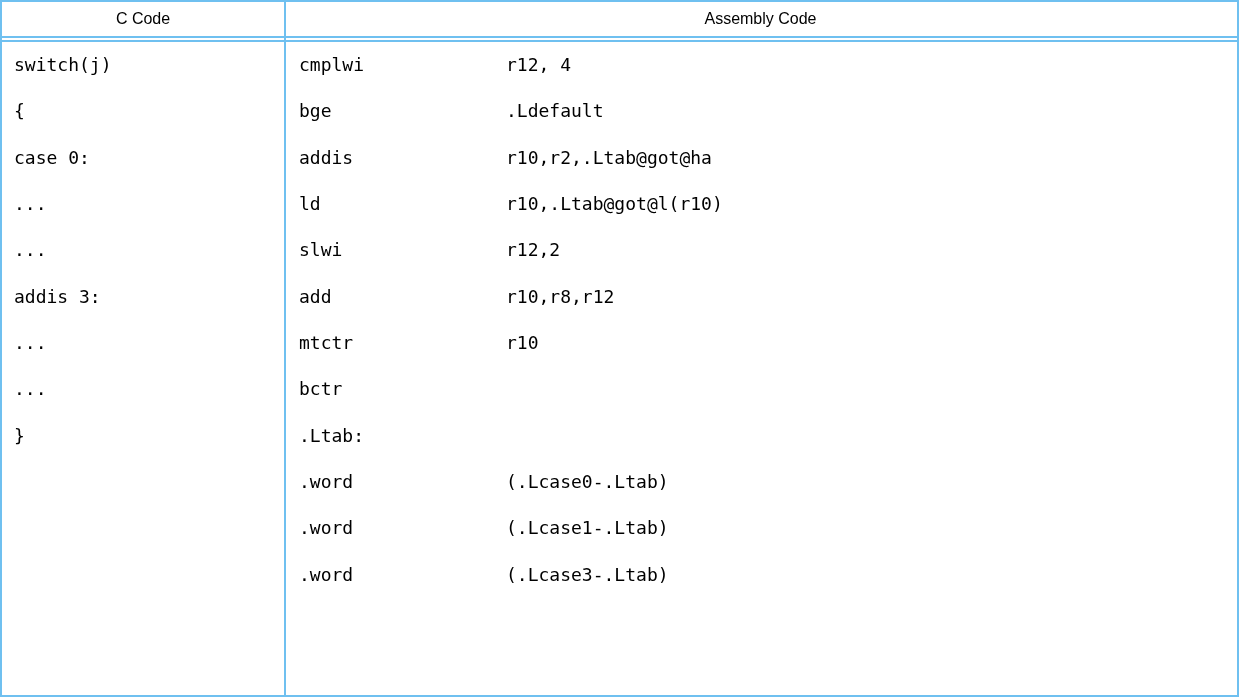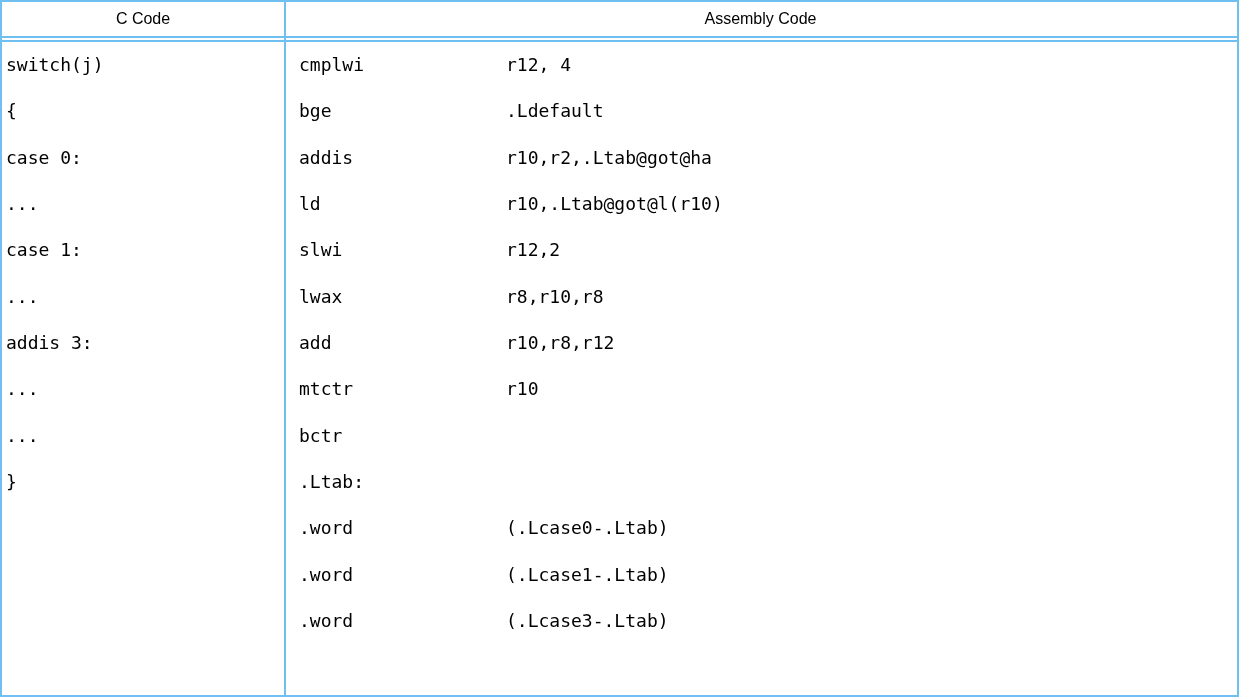--- a/index.html
+++ b/index.html
@@ -47,21 +47,21 @@
   .separator-gap {
     height: 4px;
     border-bottom: 2px solid var(--border-blue);
   }
   .body-row {
     display: flex;
     height: 649px;
   }
   .col-c {
     width: 278px;
-    padding-left: 4px;
+    padding-left: 12px;
   }
   .col-asm {
     flex: 1;
     padding-left: 19px;
   }
   .code-line {
     height: 46.35px;
     line-height: 46.35px;
     font-family: "DejaVu Sans Mono", monospace;
     font-size: 18px;
@@ -91,34 +91,32 @@
   </div>
 
   <div class="separator-gap"></div>
 
   <div class="body-row">
     <div class="col-c">
         <div class="code-line">switch(j)</div>
         <div class="code-line">{</div>
         <div class="code-line">case 0:</div>
         <div class="code-line">...</div>
-        <div class="code-line">case 1:</div>
         <div class="code-line">...</div>
         <div class="code-line">addis 3:</div>
         <div class="code-line">...</div>
         <div class="code-line">...</div>
         <div class="code-line">}</div>
       </div>
     <div class="col-asm">
         <div class="code-line"><span class="mnemonic">cmplwi</span><span class="operands">r12, 4</span></div>
         <div class="code-line"><span class="mnemonic">bge</span><span class="operands">.Ldefault</span></div>
         <div class="code-line"><span class="mnemonic">addis</span><span class="operands">r10,r2,.Ltab@got@ha</span></div>
         <div class="code-line"><span class="mnemonic">ld</span><span class="operands">r10,.Ltab@got@l(r10)</span></div>
         <div class="code-line"><span class="mnemonic">slwi</span><span class="operands">r12,2</span></div>
-        <div class="code-line"><span class="mnemonic">lwax</span><span class="operands">r8,r10,r8</span></div>
         <div class="code-line"><span class="mnemonic">add</span><span class="operands">r10,r8,r12</span></div>
         <div class="code-line"><span class="mnemonic">mtctr</span><span class="operands">r10</span></div>
         <div class="code-line"><span class="mnemonic">bctr</span><span class="operands"></span></div>
         <div class="code-line"><span class="mnemonic">.Ltab:</span><span class="operands"></span></div>
         <div class="code-line"><span class="mnemonic">.word</span><span class="operands">(.Lcase0-.Ltab)</span></div>
         <div class="code-line"><span class="mnemonic">.word</span><span class="operands">(.Lcase1-.Ltab)</span></div>
         <div class="code-line"><span class="mnemonic">.word</span><span class="operands">(.Lcase3-.Ltab)</span></div>
       </div>
   </div>
 </div>

